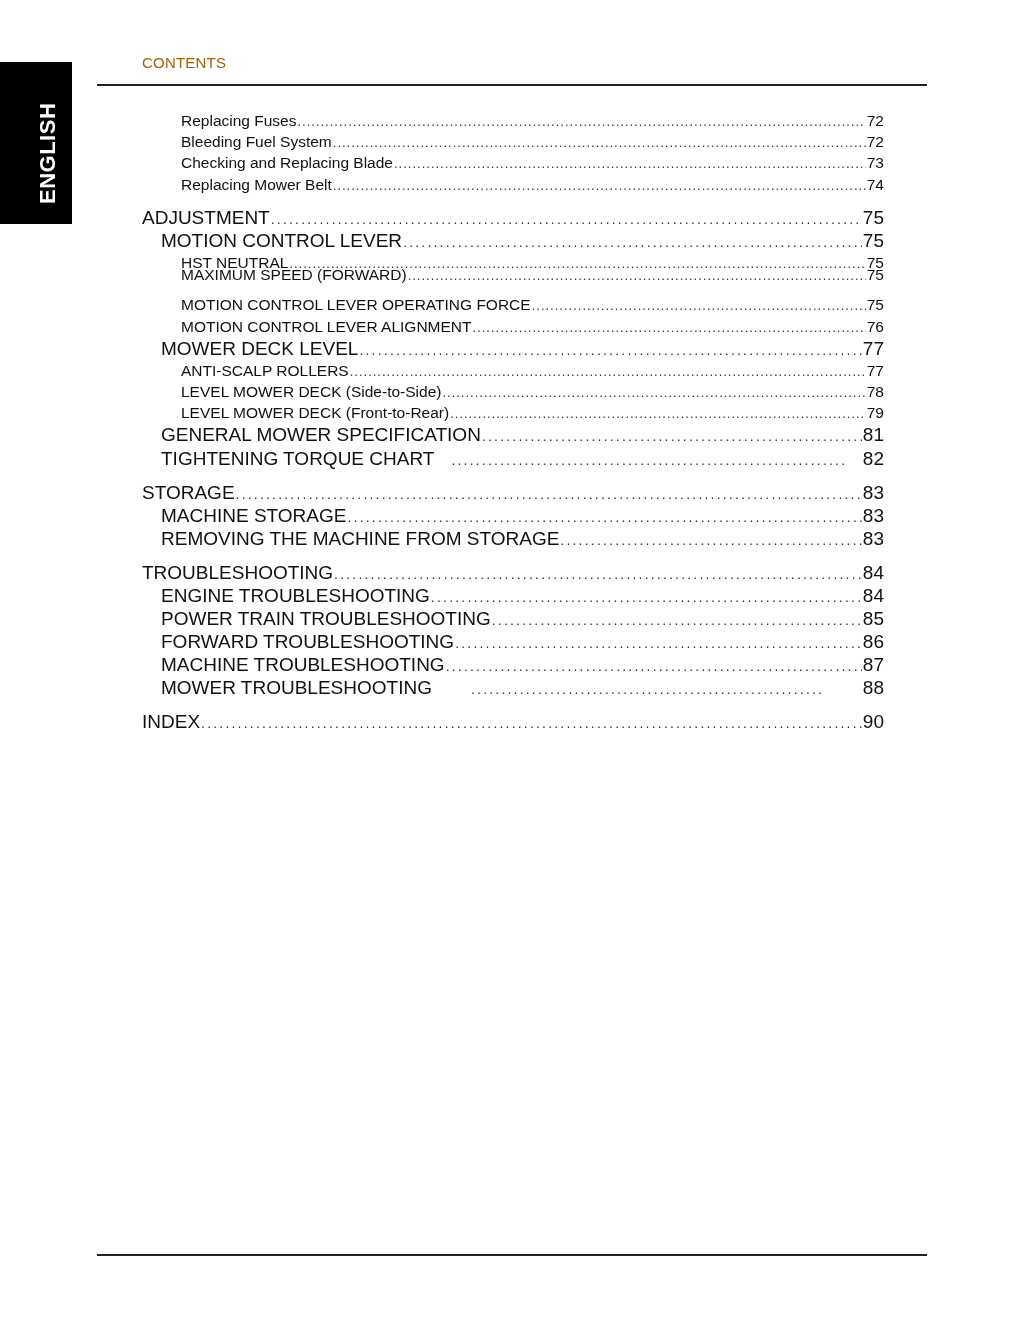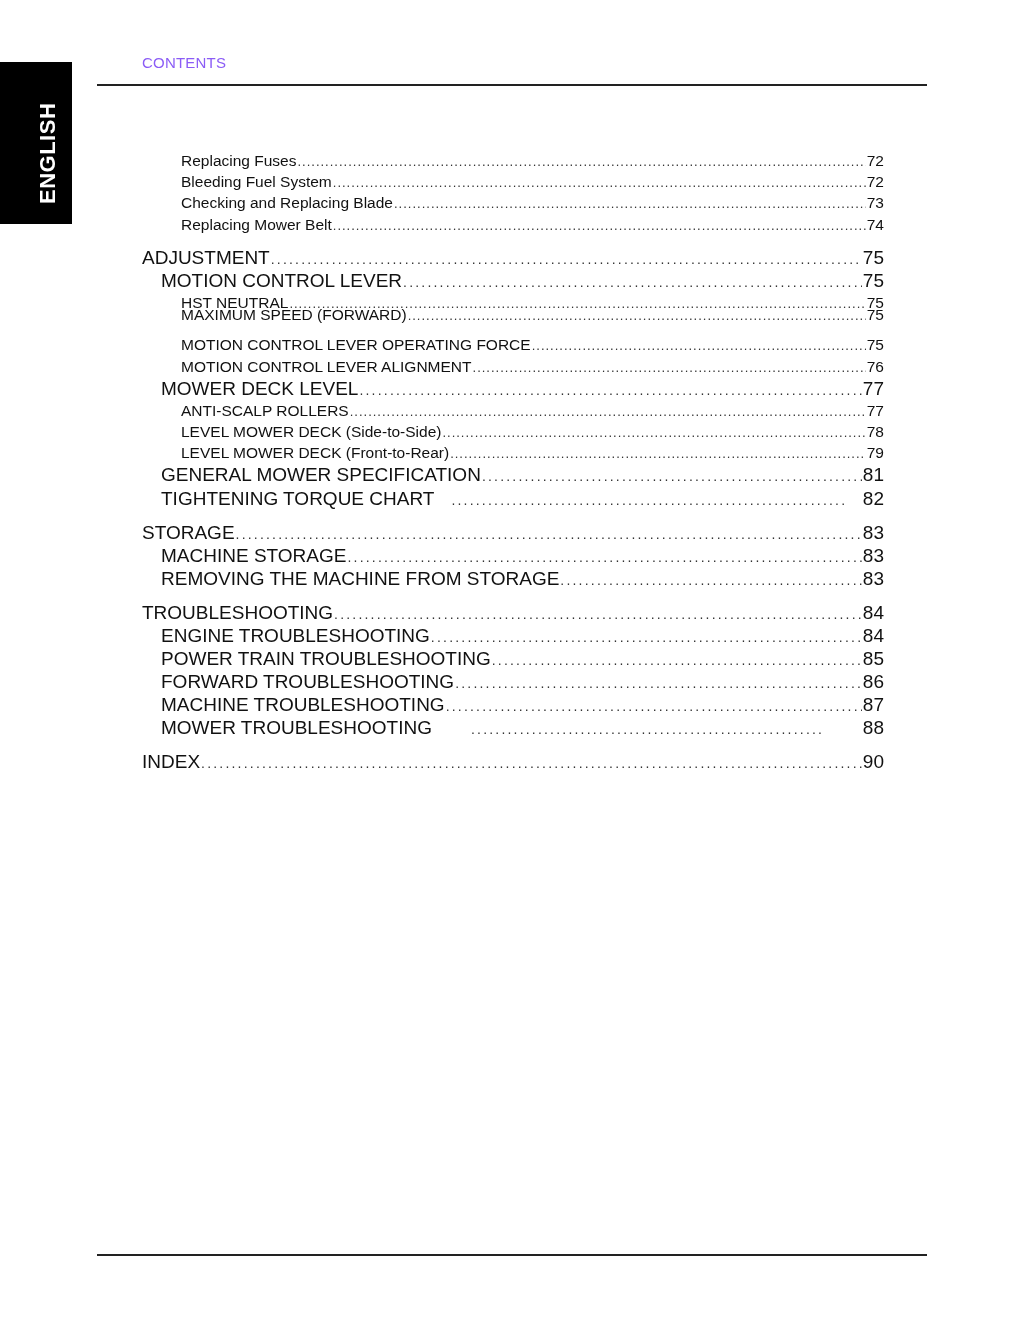--- a/index.html
+++ b/index.html
@@ -2,27 +2,27 @@
 <html><head>
 <meta charset="utf-8">
 <style>
   html, body { margin: 0; padding: 0; background: #ffffff; }
   body { width: 1024px; height: 1327px; position: relative; overflow: hidden;
          font-family: "Liberation Sans", sans-serif; color: #111; }
   .lang-tab { position: absolute; left: 0; top: 62px; width: 72px; height: 162px; background: #000; }
   .lang-tab span { position: absolute; left: 48px; top: 142px; transform-origin: 0 0; transform: rotate(-90deg);
                    color: #fff; font-weight: bold; font-size: 22px; letter-spacing: 0.5px; white-space: nowrap;
                    line-height: 22px; margin-left: -11px; }
-  .header-title { position: absolute; left: 142px; top: 54px; font-size: 15px; color: #8b5cf6; letter-spacing: 0.2px; }
+  .header-title { position: absolute; left: 142px; top: 54px; font-size: 15px; color: #a16207; letter-spacing: 0.2px; }
   .rule { position: absolute; left: 97px; width: 830px; height: 2px; background: #222; }
   .rule.top { top: 84px; }
   .rule.bottom { top: 1254px; }
   .toc { position: absolute; left: 0; top: 0; width: 1024px; }
   .entry { position: absolute; display: flex; align-items: baseline; white-space: nowrap; }
-  .entry .label { flex: 0 0 auto; margin-top: 40px; }
+  .entry .label { flex: 0 0 auto; }
   .entry .leader { flex: 1 1 auto; overflow: hidden; margin: 0 1px; color: #333; letter-spacing: 1.2px; }
   .entry .leader::after { content: "........................................................................................................................................................................................................................................................................................................................................................................................................................................................................................."; }
   .entry .page { flex: 0 0 auto; text-align: right; }
   .l1 { left: 142px; width: 742px; font-size: 19px; }
   .l2 { left: 161px; width: 723px; font-size: 19px; }
   .l3 { left: 181px; width: 703px; font-size: 15.5px; }
   .l1 .leader, .l2 .leader { letter-spacing: 2.2px; font-size: 14px; }
   .l3 .leader { font-size: 13px; letter-spacing: 1px; }
 </style>
 </head>

